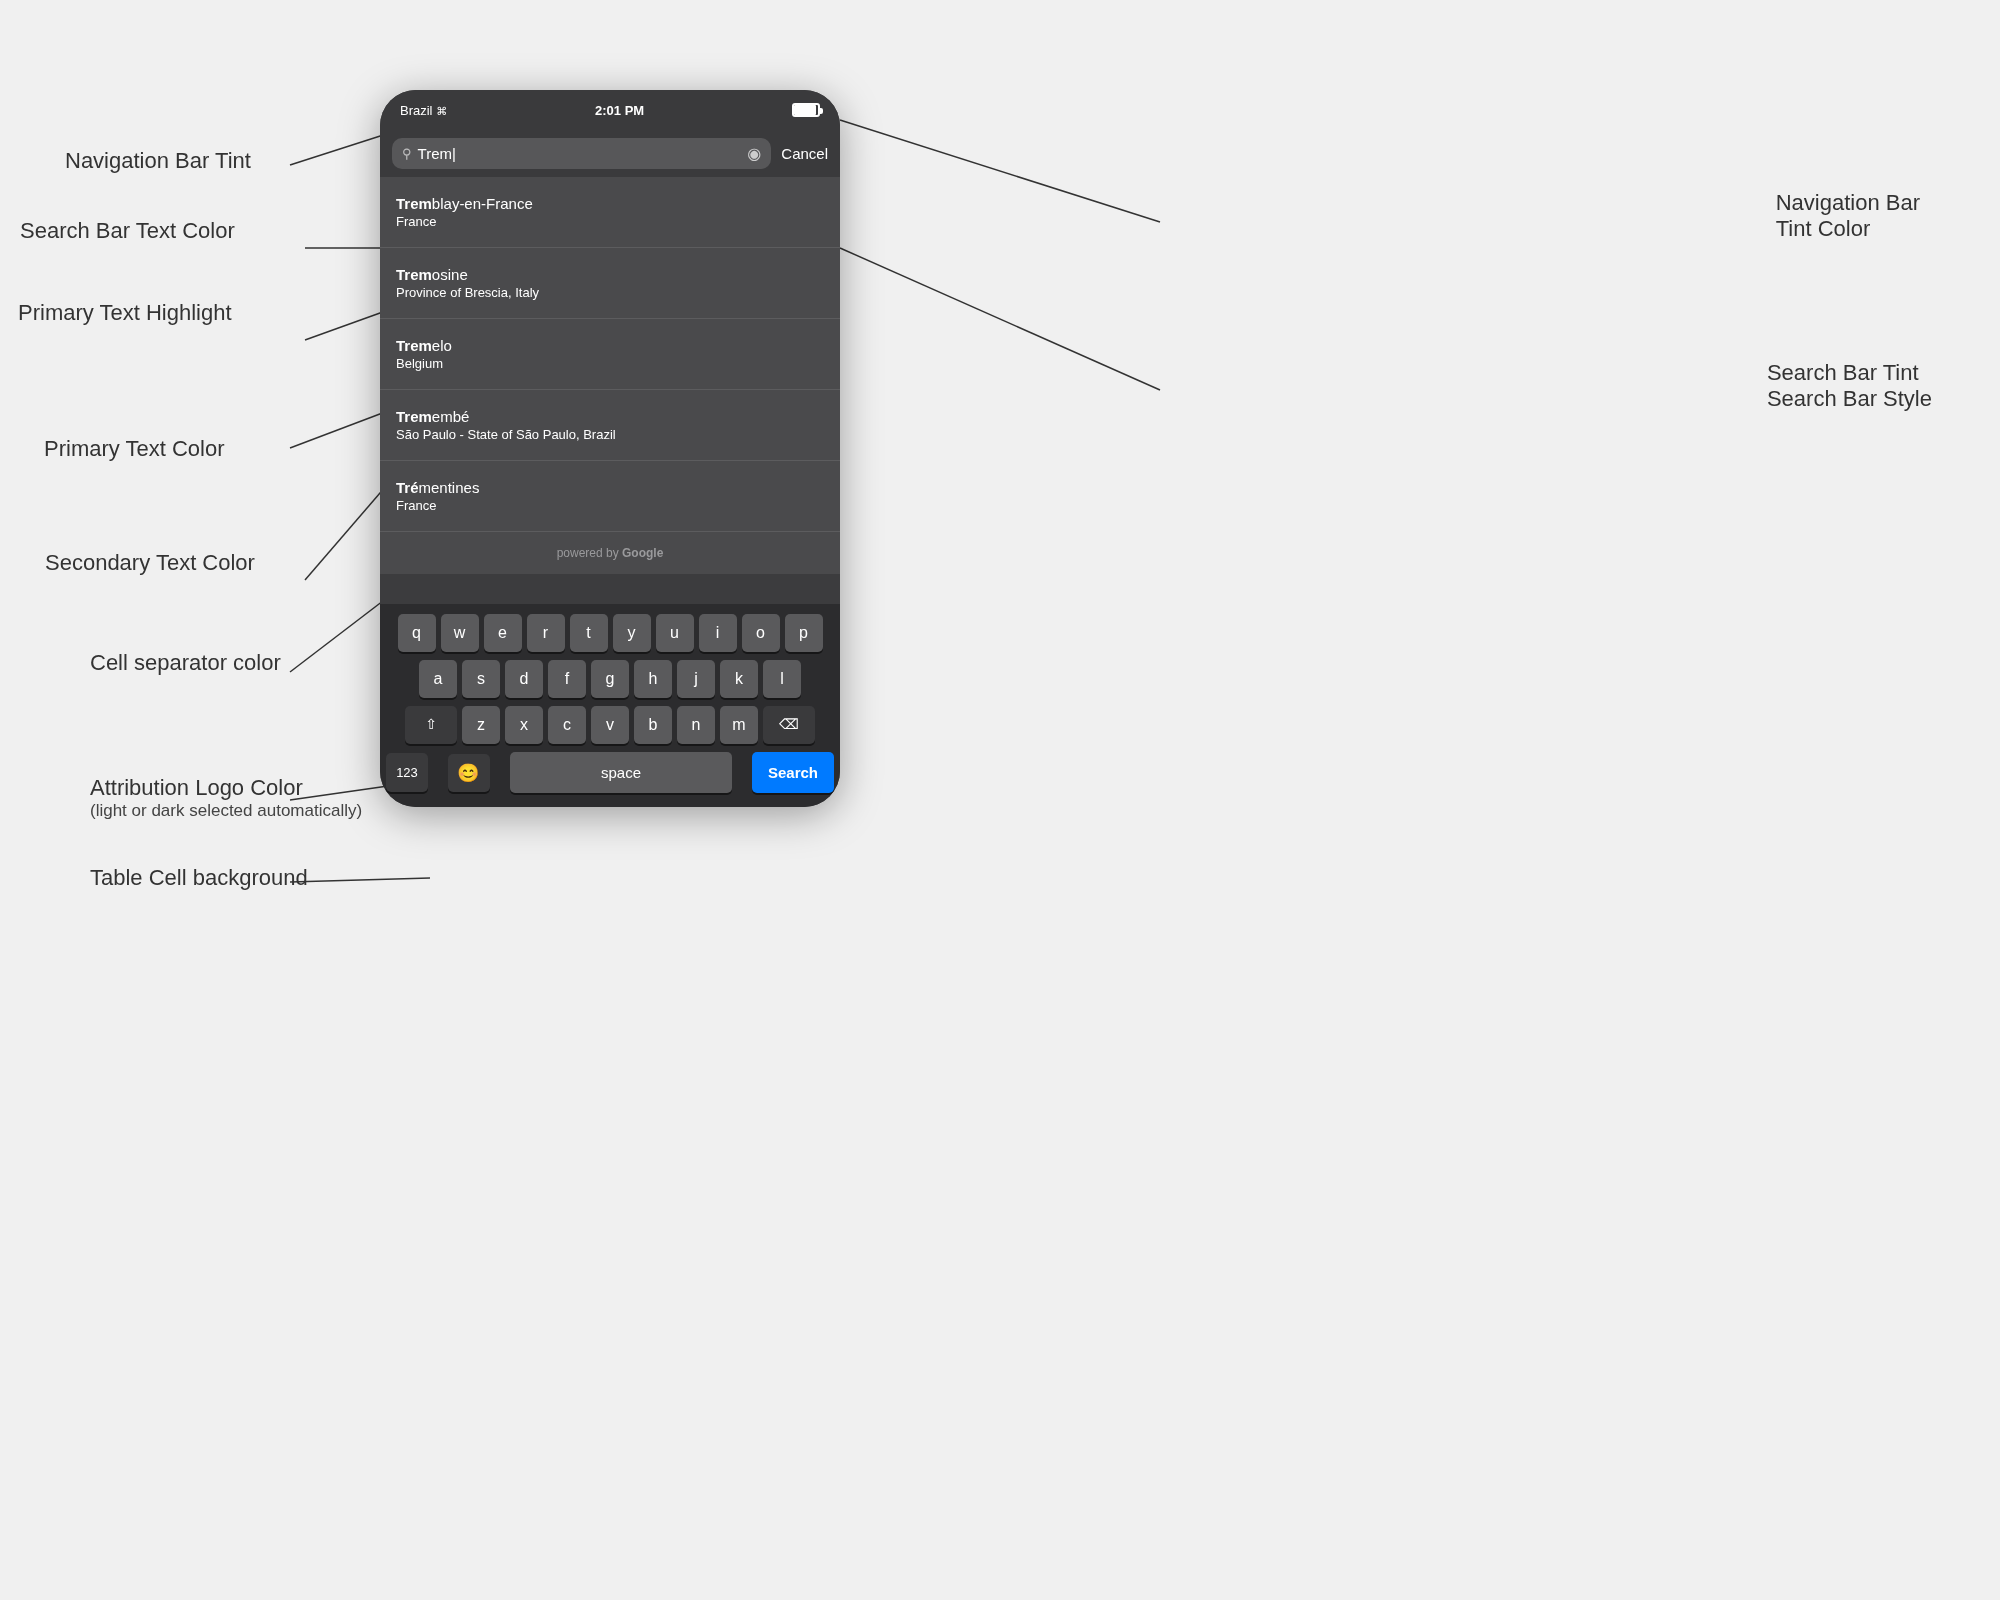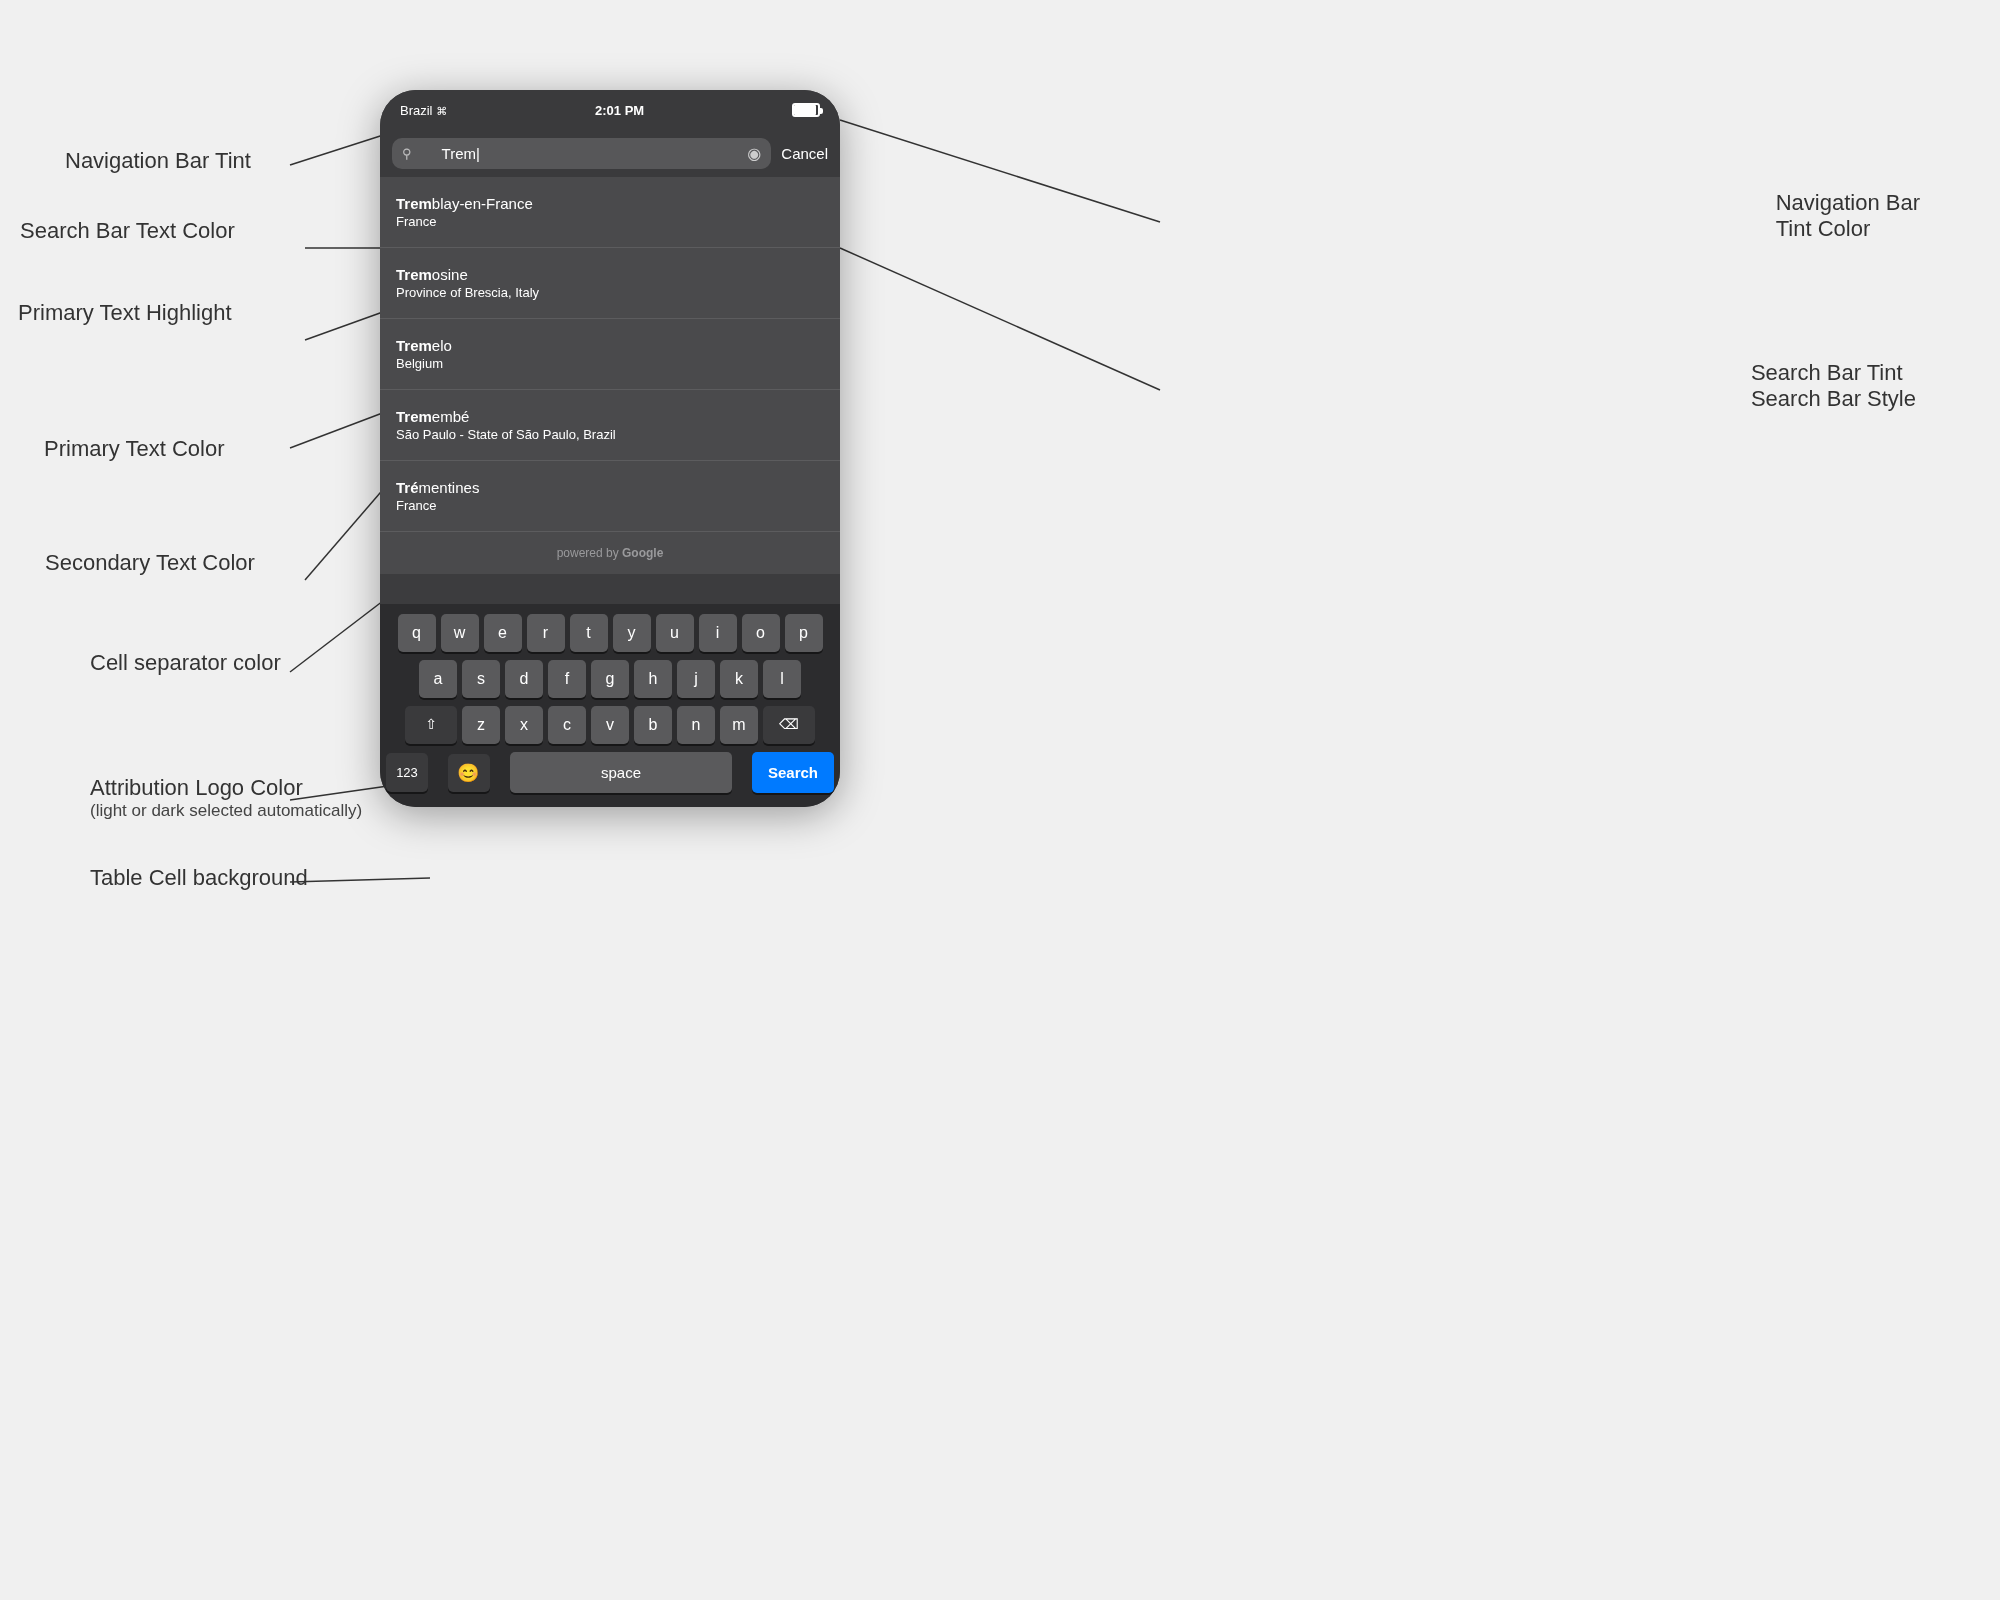--- a/index.html
+++ b/index.html
@@ -311,21 +311,21 @@
   <span class="label-sub">(light or dark selected automatically)</span>
 </div>
 <div class="label label-table-bg">
   <span>Table Cell background</span>
 </div>
 
 <div class="label label-nav-bar-tint-color" style="top:190px; right:80px; text-align:left;">
   <span style="display:block;">Navigation Bar</span>
   <span style="display:block;">Tint Color</span>
 </div>
-<div class="label label-search-bar-tint" style="top:360px; right:84px; text-align:left;">
+<div class="label label-search-bar-tint" style="top:360px; right:68px; text-align:left;">
   <span style="display:block;">Search Bar Tint</span>
   <span style="display:block;">Search Bar Style</span>
 </div>
 
 <div class="phone-wrapper">
 
   <div class="status-bar">
     <span style="color:#fff;font-size:13px;font-weight:500;">
       <span>Brazil</span>
       <span style="font-size:11px;">⌘</span>
@@ -439,14 +439,14 @@
       <div class="key-emoji">😊</div>
       <div class="key-space">space</div>
       <div class="key-search">Search</div>
     </div>
   </div>
 
 </div>
 
 <style>
   .search-text { color: #fff; font-size: 15px; }
-  .search-input-box .search-text { text-decoration: none !important; margin-left: 24px; }
+  .search-input-box .search-text { text-decoration: none !important; }
 </style>
 
 </body></html>

